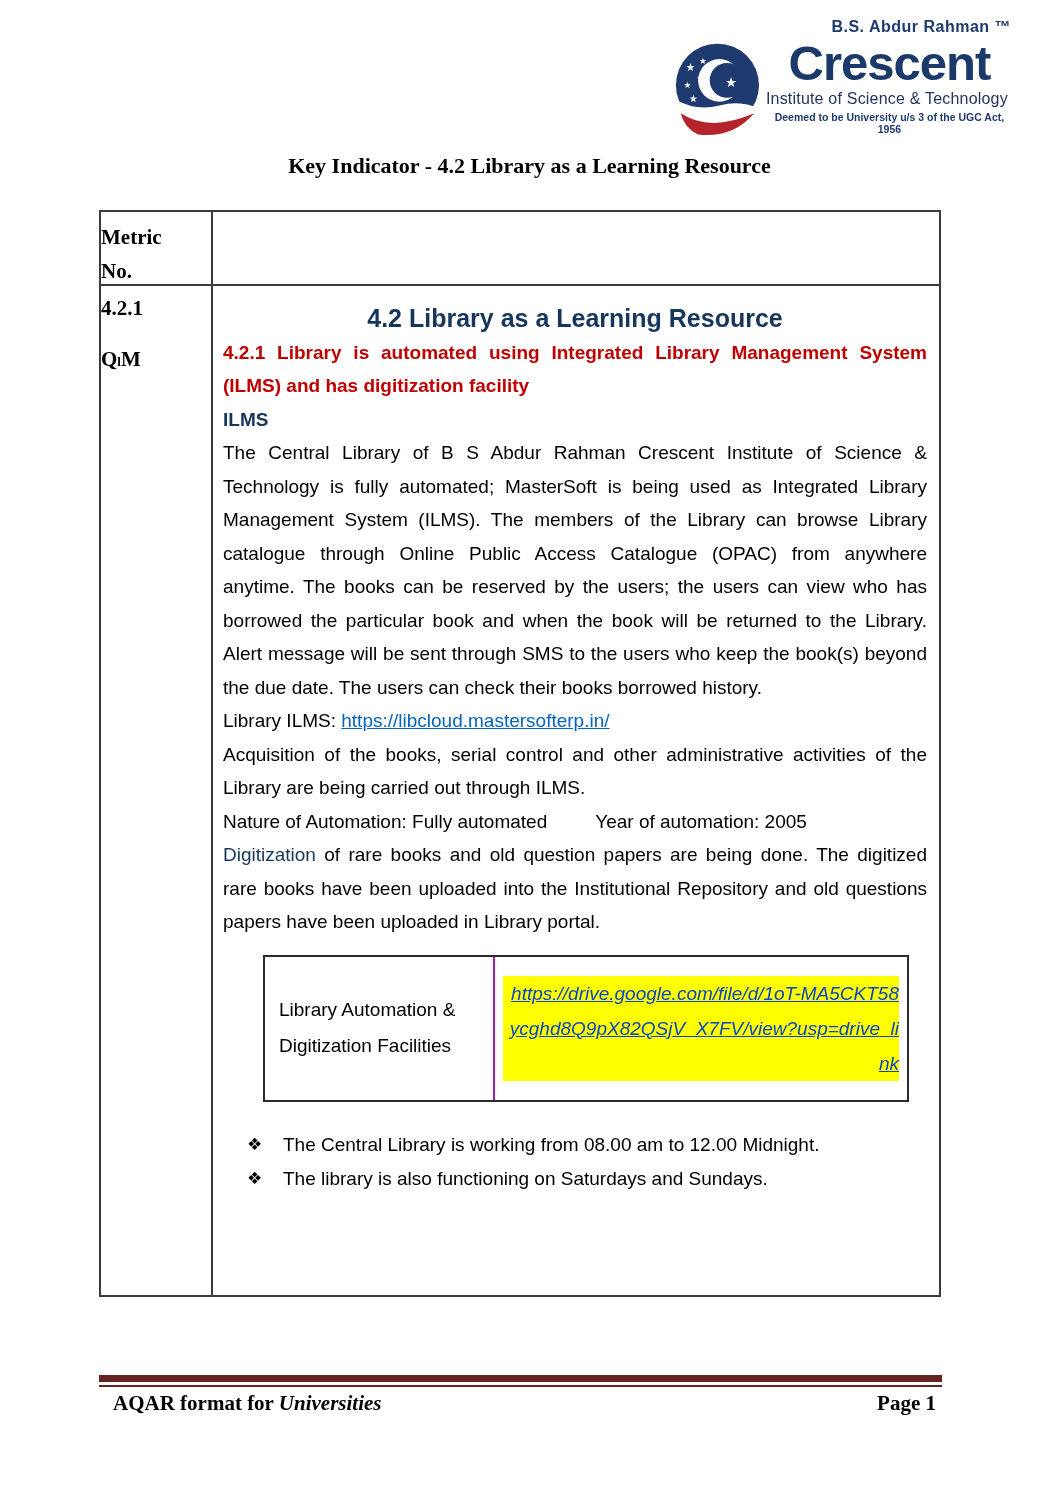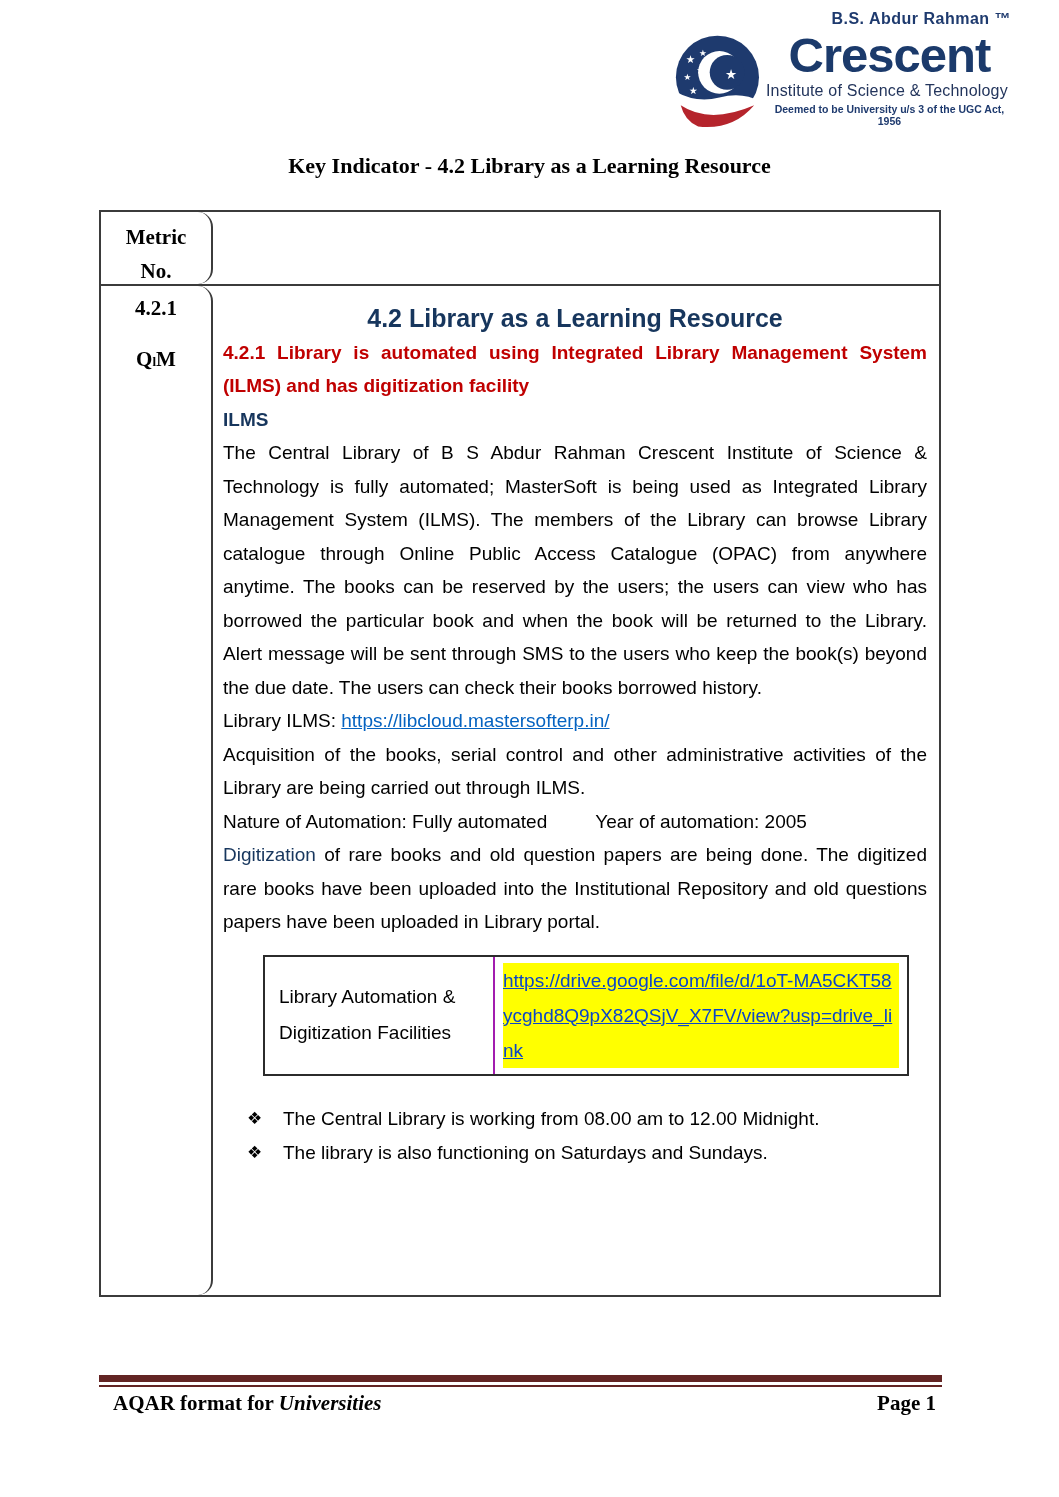--- a/index.html
+++ b/index.html
@@ -4,21 +4,21 @@
 <style>
   * { margin:0; padding:0; box-sizing:border-box; }
   html,body { background:#ffffff; }
   body {
     width:1059px; height:1497px; position:relative;
     font-family:"Liberation Sans", sans-serif;
     color:#000000;
   }
 
   
-  .logo-block { position:absolute; top:10px; right:46px; width:340px; }
+  .logo-block { position:absolute; top:18px; right:46px; width:340px; }
   .tm-line {
     text-align:right; font-size:16px; font-weight:600; color:#1e3a6e;
     letter-spacing:0.5px; padding-right:2px; margin-bottom:2px;
   }
   .logo-row { display:flex; align-items:flex-start; }
   .logo-text { margin-left:4px; }
   .wordmark {
     font-size:49px; font-weight:bold; color:#1b3a6b;
     letter-spacing:-1px; line-height:50px;text-align:center;
   }
@@ -35,21 +35,21 @@
   
   .metric-table {
     position:absolute; left:99px; top:210px; width:842px;
     border:2px solid #3b3b3b;
   }
   .t-row { display:flex; }
   .header-row { border-bottom:2px solid #3b3b3b; height:74px; }
   .body-row { height:1009px; overflow:hidden; }
   .col-no {
     width:112px; flex:0 0 112px; border-right:2px solid #3b3b3b;
-    text-align:center; font-family:"Liberation Serif", serif; font-weight:bold;border-radius:15px;
+    font-family:"Liberation Serif", serif; font-weight:bold;
   }
   .col-content { flex:1 1 auto; min-width:0; }
   .header-row .col-no { font-size:21px; padding-top:8px; line-height:34px; }
   .metric-no { font-size:21px; margin-top:10px; }
   .metric-type { font-size:21px; margin-top:26px; }
   .metric-type .sub-l { font-size:13px; }
 
   
   .content-cell { padding:16px 12px 0 10px; font-size:19px; line-height:33.5px; }
   .section-heading {
@@ -69,21 +69,21 @@
     display:flex; margin:16px 0 0 40px; width:646px;
     border:2px solid #2b2b2b;
   }
   .fac-left {
     width:230px; flex:0 0 230px; border-right:2px solid #a21caf;
     display:flex; align-items:center; justify-content:center;
     text-align:left; padding:10px 14px; line-height:36px;
   }
   .fac-right {
     flex:1 1 auto; display:flex; align-items:center; justify-content:center;
-    text-align:left; padding:6px 8px;
+    text-align:right; padding:19px 8px;font-style:italic;
   }
   .drive-link {
     display:inline; background:#ffff00; color:#0b46c8;
     text-decoration:underline; word-break:break-all; line-height:35px;
   }
 
   
   .bullets { margin-top:26px; }
   .bullet-row { display:flex; margin-left:24px; line-height:34.5px; }
   .bullet-marker { width:36px; flex:0 0 36px; font-size:17px; }

